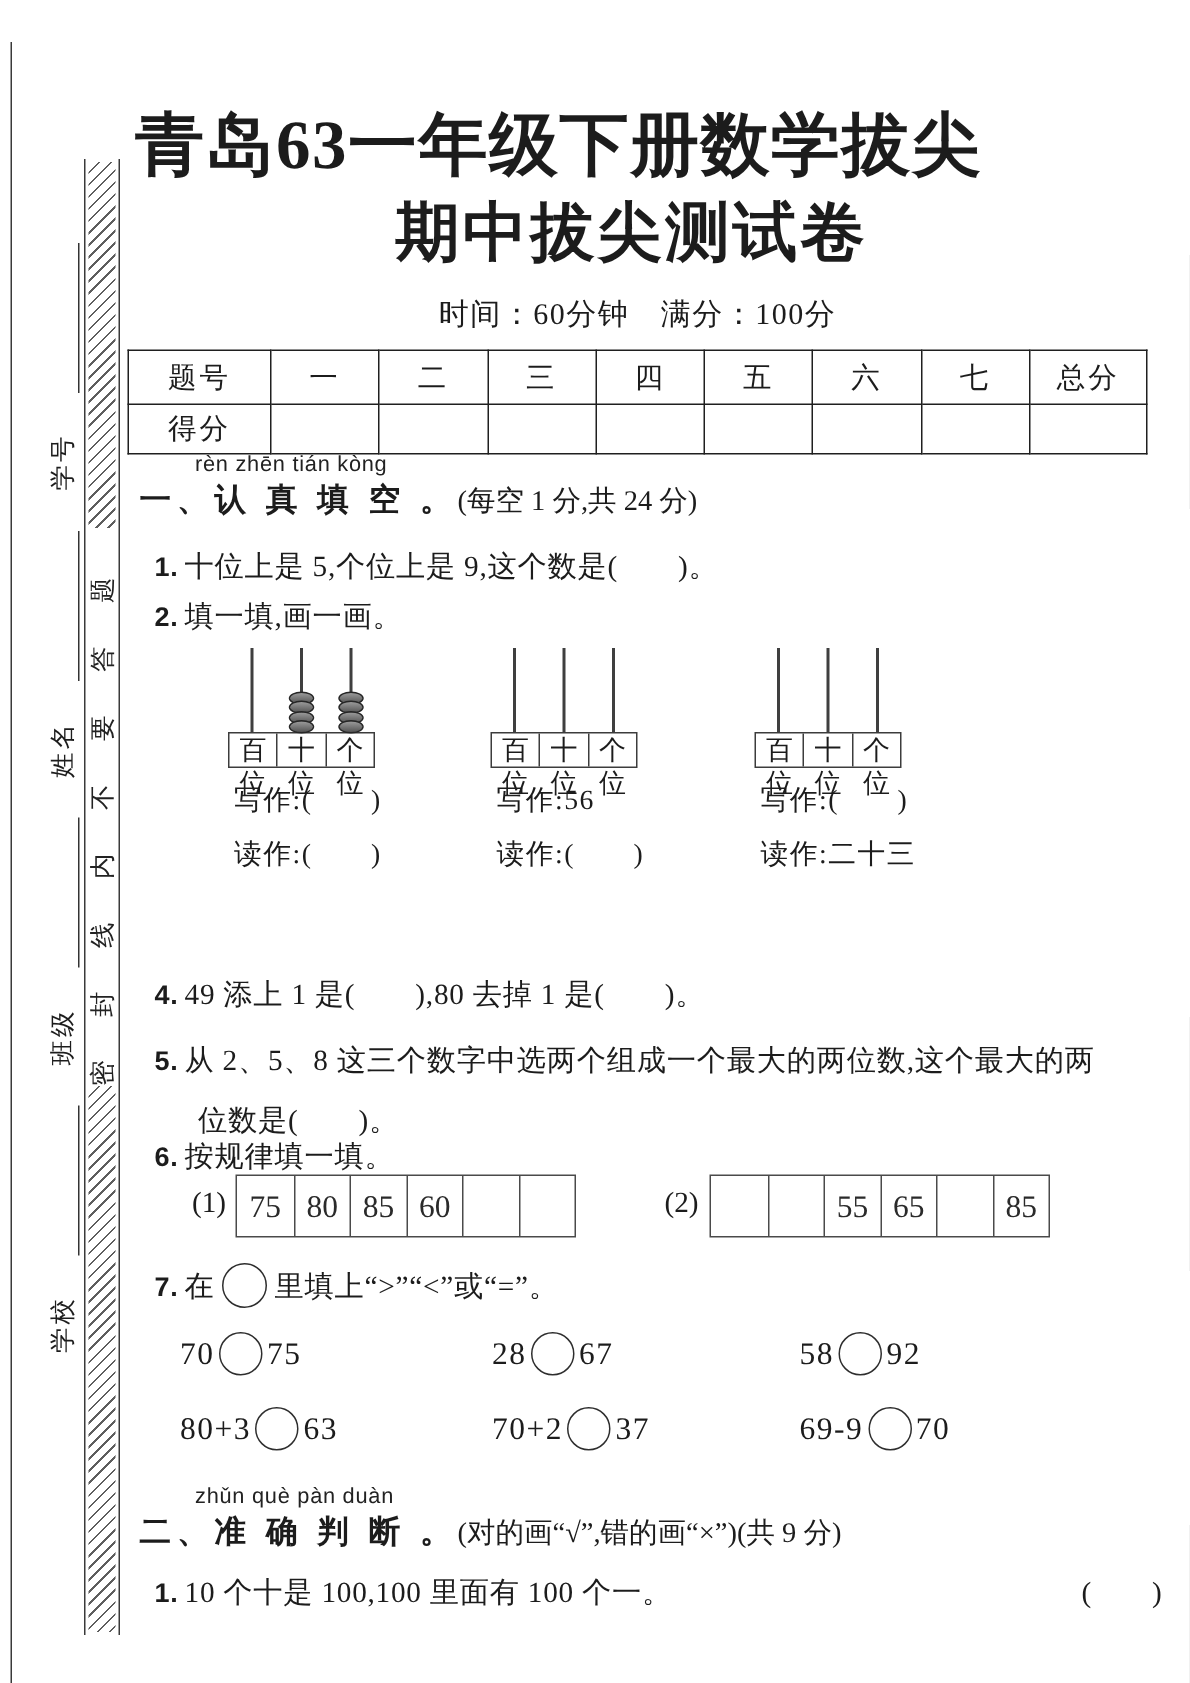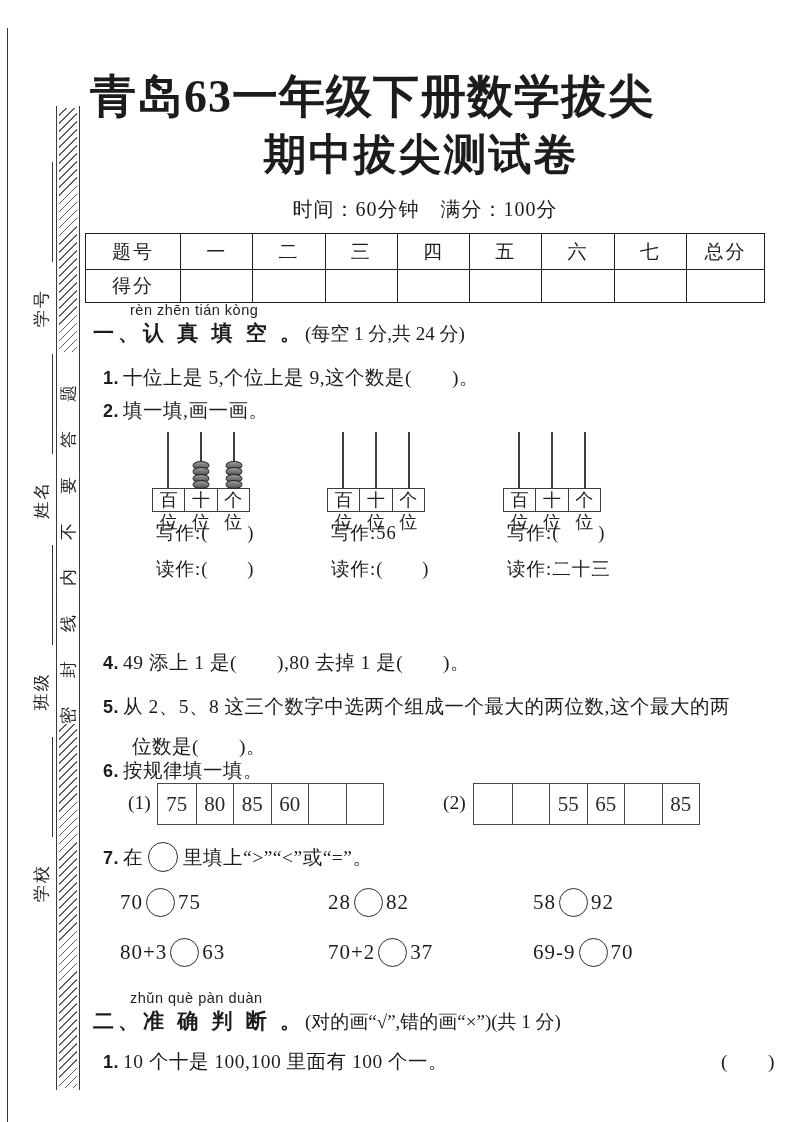--- a/index.html
+++ b/index.html
@@ -264,21 +264,21 @@
     </div>
 
     <div class="cmp" style="top:888px;left:35px">
       <span>70</span>
         <span class="circle"></span>
         <span>75</span>
     </div>
     <div class="cmp" style="top:888px;left:243px">
       <span>28</span>
         <span class="circle"></span>
-        <span>82</span>
+        <span>67</span>
     </div>
     <div class="cmp" style="top:888px;left:448px">
       <span>58</span>
         <span class="circle"></span>
         <span>92</span>
     </div>
 
     <div class="cmp" style="top:938px;left:35px">
       <span>80+3</span>
         <span class="circle"></span>
@@ -290,21 +290,21 @@
         <span>37</span>
     </div>
     <div class="cmp" style="top:938px;left:448px">
       <span>69-9</span>
         <span class="circle"></span>
         <span>70</span>
     </div>
 
     <div class="abs pinyin" style="top:990px;left:45px">zhǔn què pàn duàn</div>
     <div class="abs sec-head" style="top:1007px;left:8px">
-      <b>二、准 确 判 断 。</b><span class="sec-note">(对的画“√”,错的画“×”)(共 1 分)</span>
+      <b>二、准 确 判 断 。</b><span class="sec-note">(对的画“√”,错的画“×”)(共 9 分)</span>
     </div>
     <div class="abs question s2q" style="top:1048px;left:18px">
       <span><b>1.</b><span>10 个十是 100,100 里面有 100 个一。</span></span>
       <span>(　　)</span>
     </div>
 
   </div>
 </div>
 
 </body></html>

